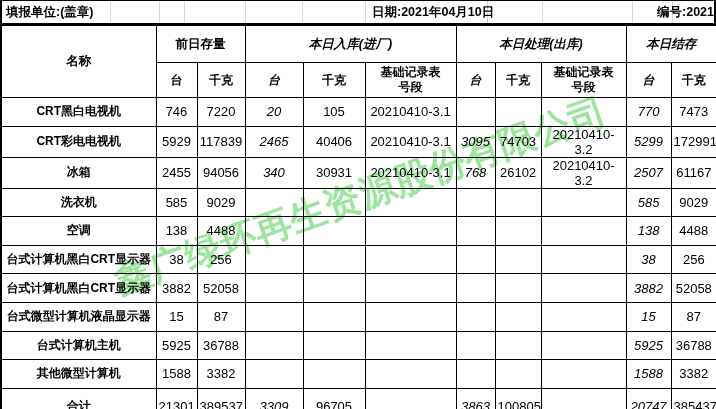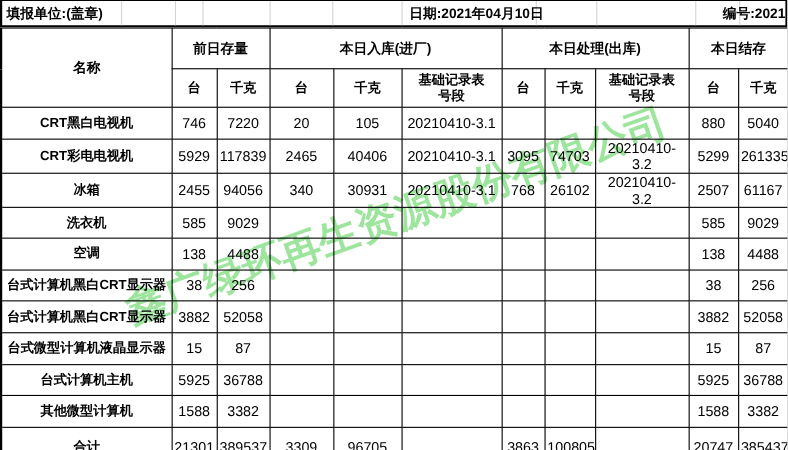--- a/index.html
+++ b/index.html
@@ -45,21 +45,21 @@
   }
   table.report th,table.report td{
     box-sizing:border-box;
     border:1px solid #000;
     padding:0 2px;
     text-align:center;
     vertical-align:middle;
     overflow:hidden;
   }
   table.report{border-left:2px solid #000;border-right:2px solid #000;}
-  th.grp,td.grp{border-left:2px solid #000;}
+  th.grp,td.grp{border-left:2px solid #000;font-style:italic;}
   tr.hdr1 th{height:37px;font-size:12.5px;font-weight:600;}
   tr.hdr2 th{height:35px;font-size:12px;font-weight:600;white-space:pre-line;line-height:1.25;}
   th.namehead{font-size:12.5px;font-weight:600;}
   tr.datarow td{height:28.6px;font-size:13px;font-weight:500;}
   tr.datarow td.name{font-size:12px;font-weight:600;padding:0 1px;}
   tr.lastrow td{height:36px;}
   
   .watermark{
     position:absolute;
     left:116px;top:258px;
@@ -137,35 +137,35 @@
         <tr class="datarow">
       <td class="name">CRT黑白电视机</td>
       <td>746</td>
       <td>7220</td>
       <td class="grp">20</td>
       <td>105</td>
       <td>20210410-3.1</td>
       <td class="grp"></td>
       <td></td>
       <td></td>
-      <td class="grp">880</td>
-      <td>5040</td>
+      <td class="grp">770</td>
+      <td>7473</td>
     </tr>
         <tr class="datarow">
       <td class="name">CRT彩电电视机</td>
       <td>5929</td>
       <td>117839</td>
       <td class="grp">2465</td>
       <td>40406</td>
       <td>20210410-3.1</td>
       <td class="grp">3095</td>
       <td>74703</td>
       <td>20210410-3.2</td>
       <td class="grp">5299</td>
-      <td>261335</td>
+      <td>172991</td>
     </tr>
         <tr class="datarow">
       <td class="name">冰箱</td>
       <td>2455</td>
       <td>94056</td>
       <td class="grp">340</td>
       <td>30931</td>
       <td>20210410-3.1</td>
       <td class="grp">768</td>
       <td>26102</td>

